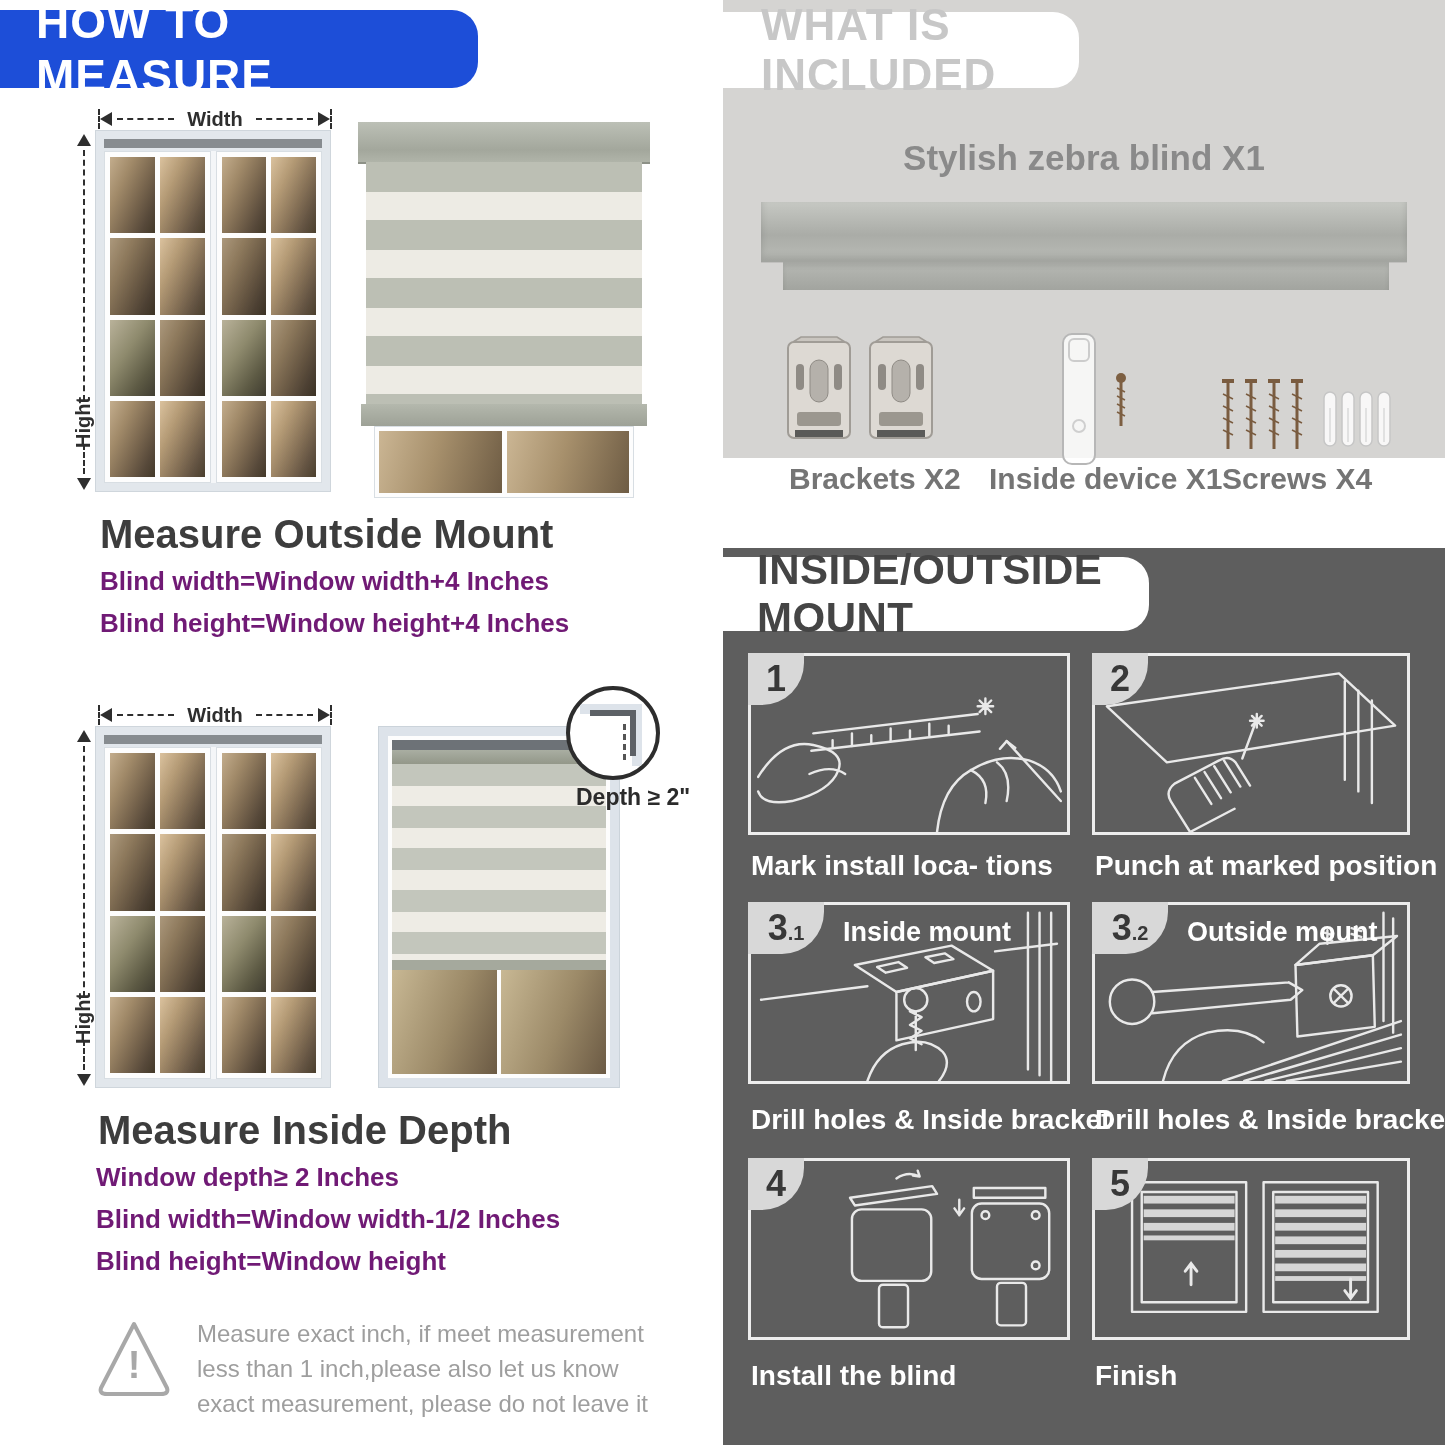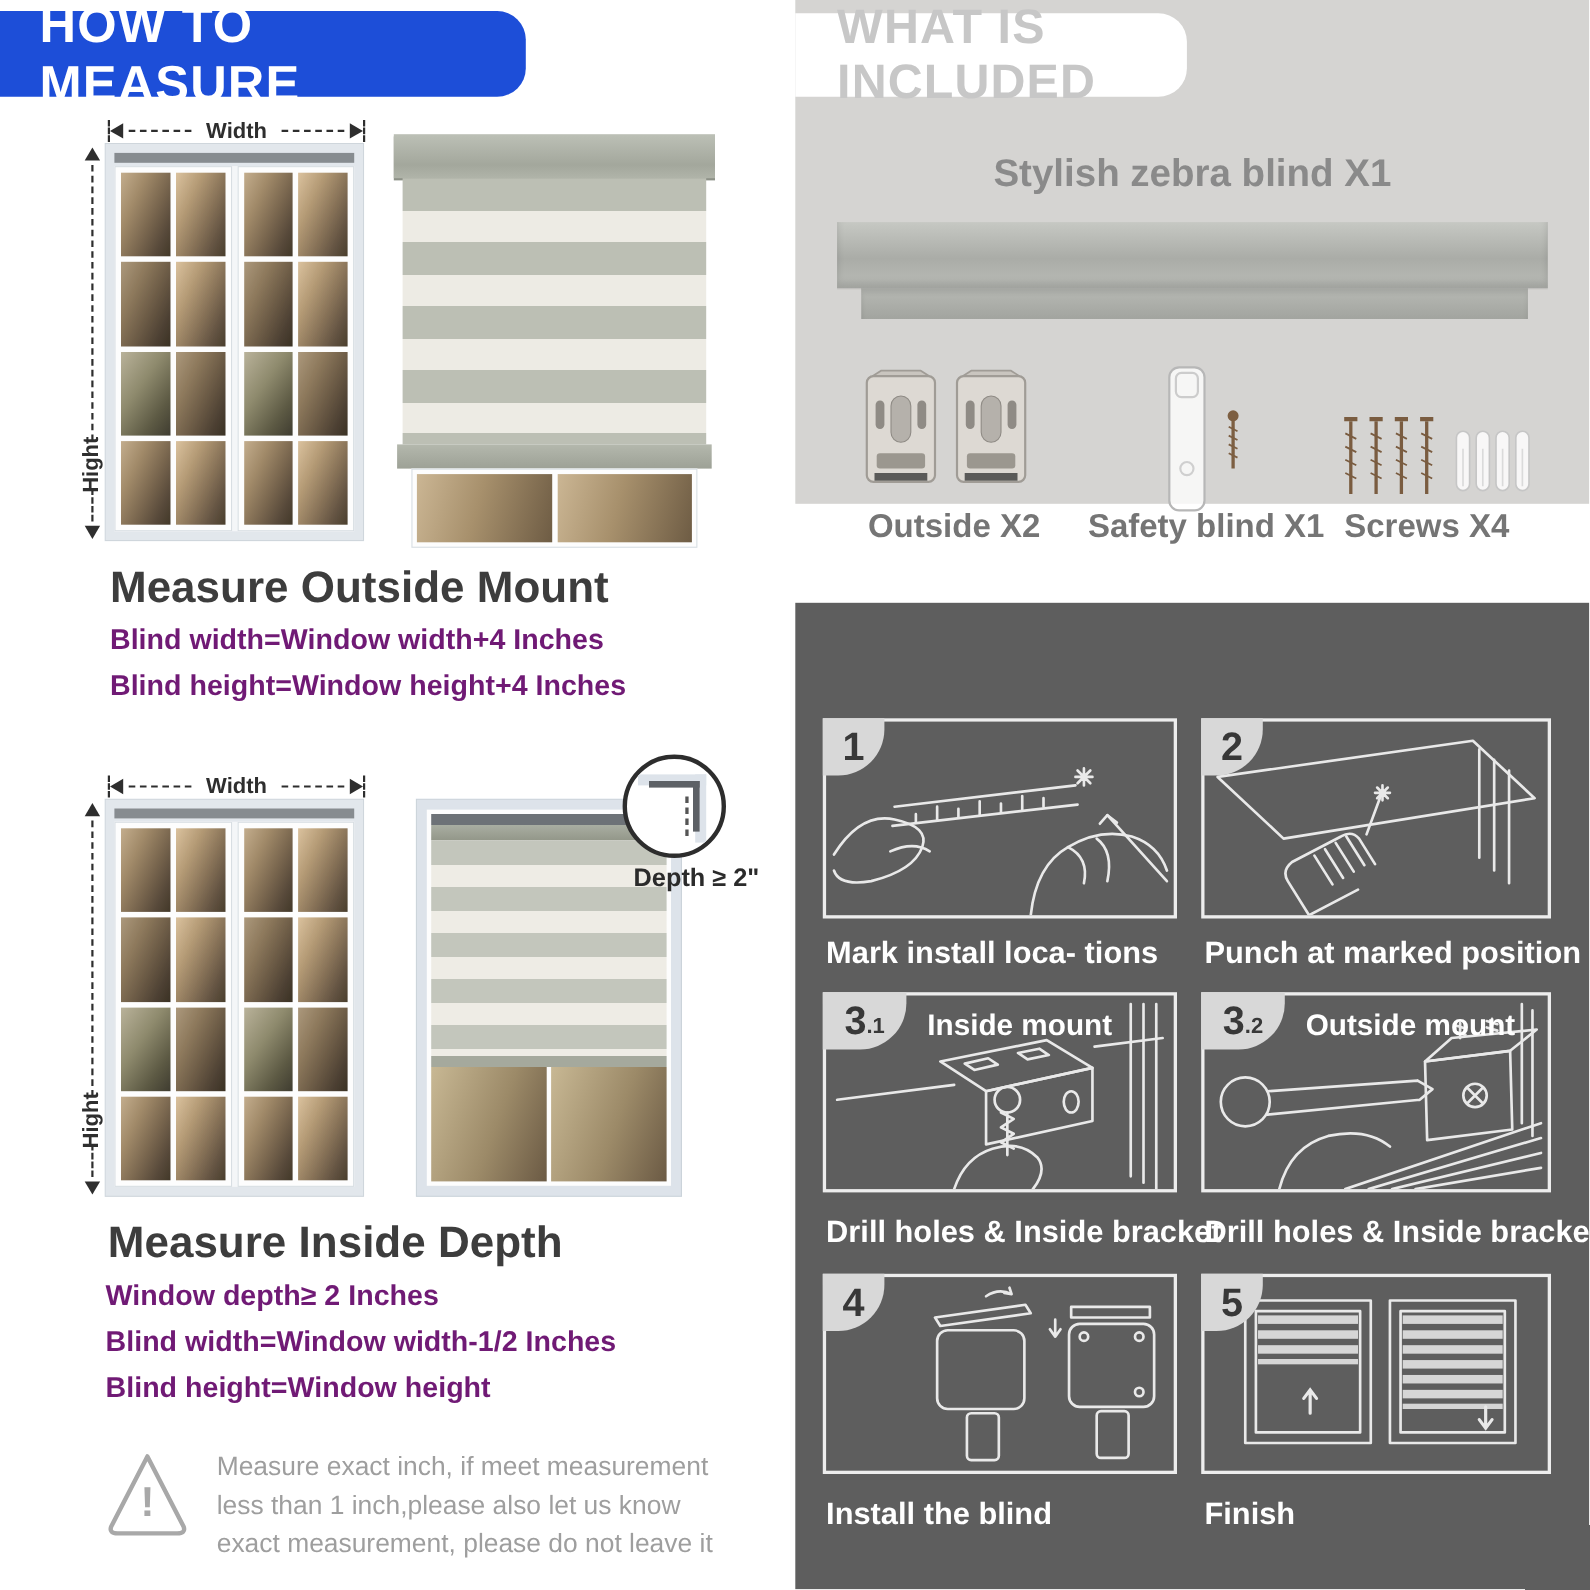--- a/index.html
+++ b/index.html
@@ -323,27 +323,30 @@
         <rect x="160" y="14" width="12" height="54" rx="6"></rect>
       </g>
       <g stroke="#dadada" stroke-width="1.5">
         <line x1="112" y1="30" x2="112" y2="64"></line>
           <line x1="130" y1="30" x2="130" y2="64"></line>
         <line x1="148" y1="30" x2="148" y2="64"></line>
           <line x1="166" y1="30" x2="166" y2="64"></line>
       </g>
     </svg>
 
-    <div class="abs complabel" style="left:66px;top:462px;">Outside X2</div>
-    <div class="abs complabel" style="left:266px;top:462px;">Safety blind X1</div>
+    <div class="abs complabel" style="left:66px;top:462px;">Brackets X2</div>
+    <div class="abs complabel" style="left:266px;top:462px;">Inside device X1</div>
     <div class="abs complabel" style="left:499px;top:462px;">Screws X4</div>
   </div>
 
   <div class="abs panel-mount">
 
+    <div class="abs hdr-mount">
+      <span>INSIDE/OUTSIDE MOUNT</span>
+    </div>
 
     <div class="abs stepcard" style="left:25px;top:105px;width:322px;height:182px;">
       <svg class="lineart" viewBox="0 0 322 182">
         <g stroke="#e9e9e9" fill="none" stroke-width="2.5" stroke-linecap="round" stroke-linejoin="round">
           <path d="M62,80 L232,60"></path>
             <path d="M60,98 L234,78"></path>
           <path d="M82,95 v-8 M102,93 v-13 M122,90 v-8 M142,88 v-13 M162,85 v-8 M182,83 v-13 M202,80 v-8"></path>
           <path d="M240,44 v16 M232,52 h16 M234,46 l12,12 M246,46 l-12,12"></path>
           <path d="M5,125 Q30,85 62,92 Q95,99 88,118 Q80,140 40,150 Q10,155 5,140"></path>
           <path d="M58,122 Q80,112 95,122"></path>

